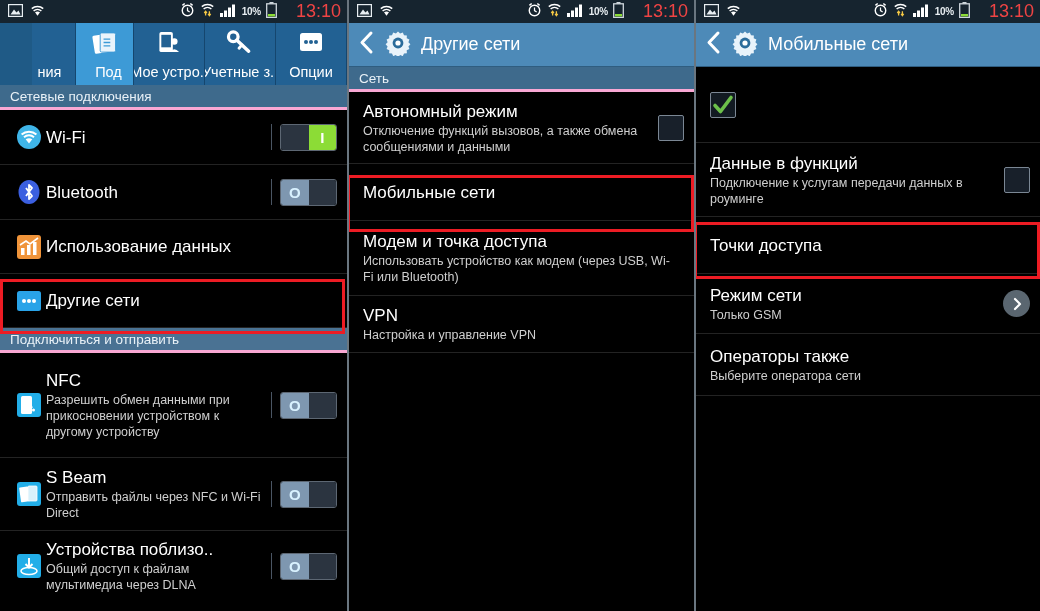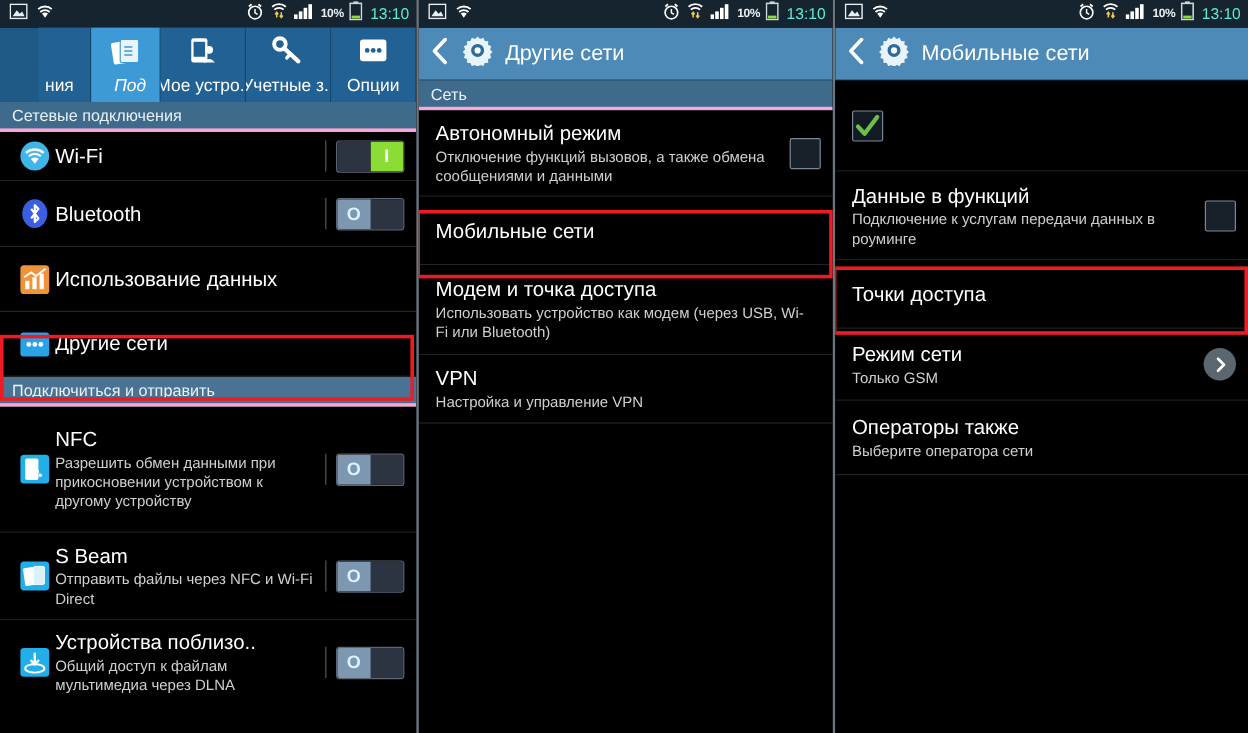--- a/index.html
+++ b/index.html
@@ -19,41 +19,41 @@
   .statusbar {
     height: 23px; background: #16242f;
     display: flex; align-items: center;
     padding: 0 6px 0 8px;
     position: relative;
   }
   .sb-left { display: flex; align-items: center; gap: 7px; }
   .sb-right { position: absolute; right: 6px; display: flex; align-items: center; gap: 5px; }
   .sb-ico { display: block; }
   .sb-batt-pct { color: #e8eef2; font-size: 10px; font-weight: bold; letter-spacing: -0.3px; }
-  .sb-clock { color: #5eead4; font-size: 13px; font-weight: normal; letter-spacing: 0px; margin-left: 1px; }
+  .sb-clock { color: #ef4444; font-size: 18px; font-weight: normal; letter-spacing: 0px; margin-left: 14px; }
 
   
   .tabbar { height: 62px; display: flex; background: #1f5a86; }
   .tab {
     flex: 1 1 0; height: 62px; position: relative;
     display: flex; flex-direction: column; align-items: center; justify-content: flex-end;
     background: #226193;
     border-right: 1px solid #15466e;
     padding-bottom: 4px;
     overflow: hidden;
   }
   .tab.partial { flex: 0 0 44px; margin-left: 32px; }
   .tab .tab-ico { position: absolute; top: 7px; left: 50%; transform: translateX(-50%); }
   .tab .tab-label {
     color: #ffffff; font-size: 14.5px; white-space: nowrap;
     line-height: 18px;
   }
   .tab.partial .tab-label { position: relative; left: -4px; }
   .tab.active-partial { flex: 0 0 58px; background: #3d9ad6; }
-  .tab.active-partial .tab-label { position: relative; left: 4px; font-style: italic; }
+  .tab.active-partial .tab-label { position: relative; left: 4px; }
 
   
   .actionbar {
     height: 44px; background: #4d8ab8;
     display: flex; align-items: center; gap: 10px;
     padding-left: 9px;
     border-bottom: 1px solid #2f5d80;
   }
   .ab-title { color: #ffffff; font-size: 18px; }
 
@@ -227,21 +227,21 @@
             </svg>
         </span>
         <span class="tab-label">Опции</span>
       </div>
     </div>
 
     <div class="panel-body">
 
       <div class="section-hdr">Сетевые подключения</div>
 
-      <div class="row" style="height:41px">
+      <div class="row" style="height:55px">
         <span class="ico-cell">
           <svg class="appico" viewBox="0 0 26 26">
               <circle cx="13" cy="13" r="12" fill="#3fb5e8"></circle>
               <path d="M13 19.5 L9.7 15.3 A5.8 5.8 0 0 1 16.3 15.3 Z" fill="#ffffff"></path>
               <path d="M5.6 10.5 A11 11 0 0 1 20.4 10.5" fill="none" stroke="#ffffff" stroke-width="2"></path>
               <path d="M8.0 13.2 A7.5 7.5 0 0 1 18.0 13.2" fill="none" stroke="#ffffff" stroke-width="1.9"></path>
             </svg>
         </span>
         <span class="txt">
           <div class="title">Wi-Fi</div>

